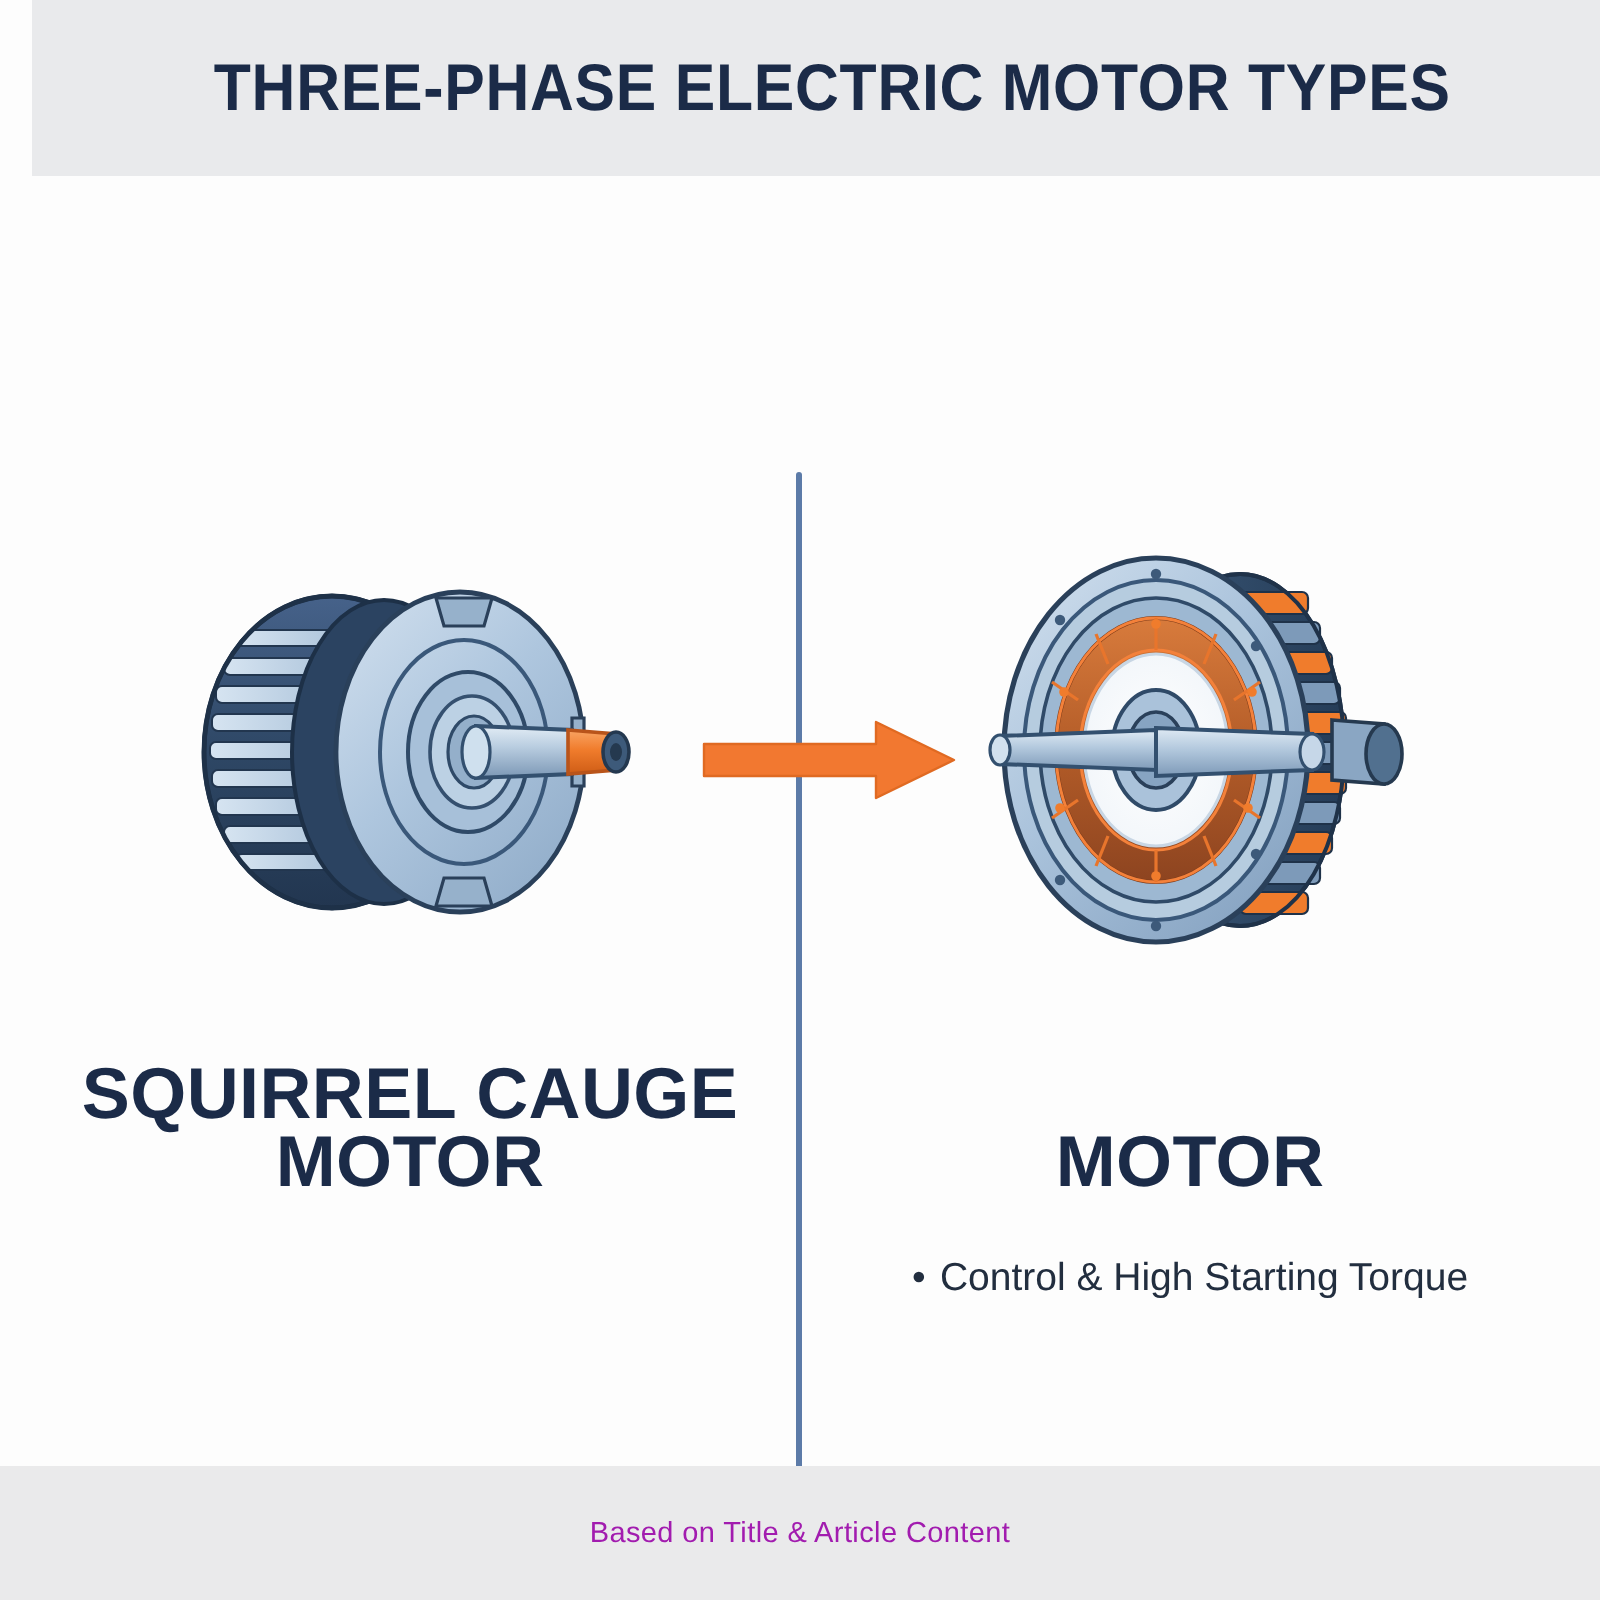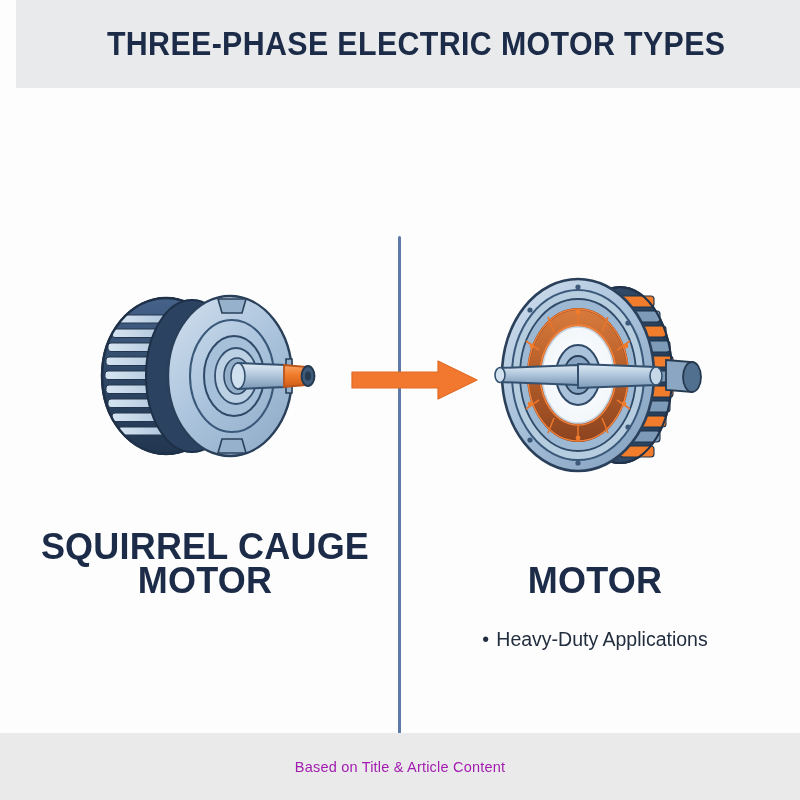--- a/index.html
+++ b/index.html
@@ -358,21 +358,21 @@
       </div>
 
       <div class="col-heading">
         <br>
         <span>MOTOR</span>
       </div>
 
       <div class="bullets">
         <div class="bullets-inner">
           <div class="bullet">
-            <span class="dot">•</span><span>Heavy-Duty Applications</span>
+            <span class="dot">•</span><span>Control &amp; High Starting Torque</span>
           </div>
         </div>
       </div>
     </div>
 
   </div>
 
   <div class="footer-band">
     <div class="footer-text">Based on Title &amp; Article Content</div>
   </div>

